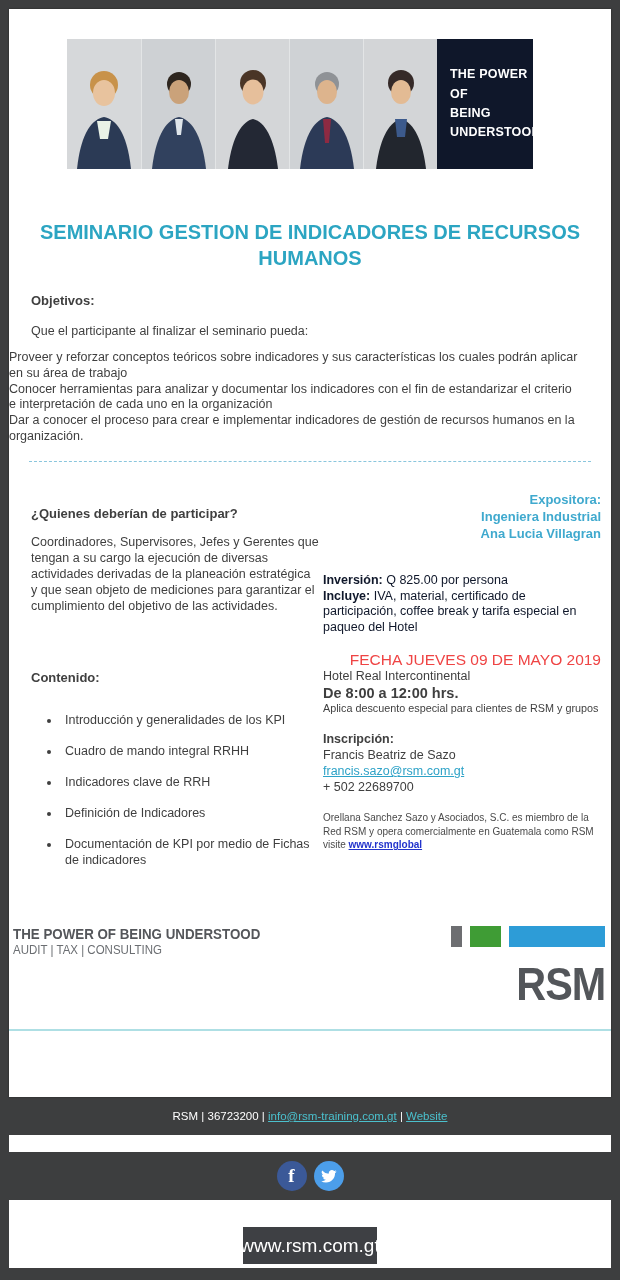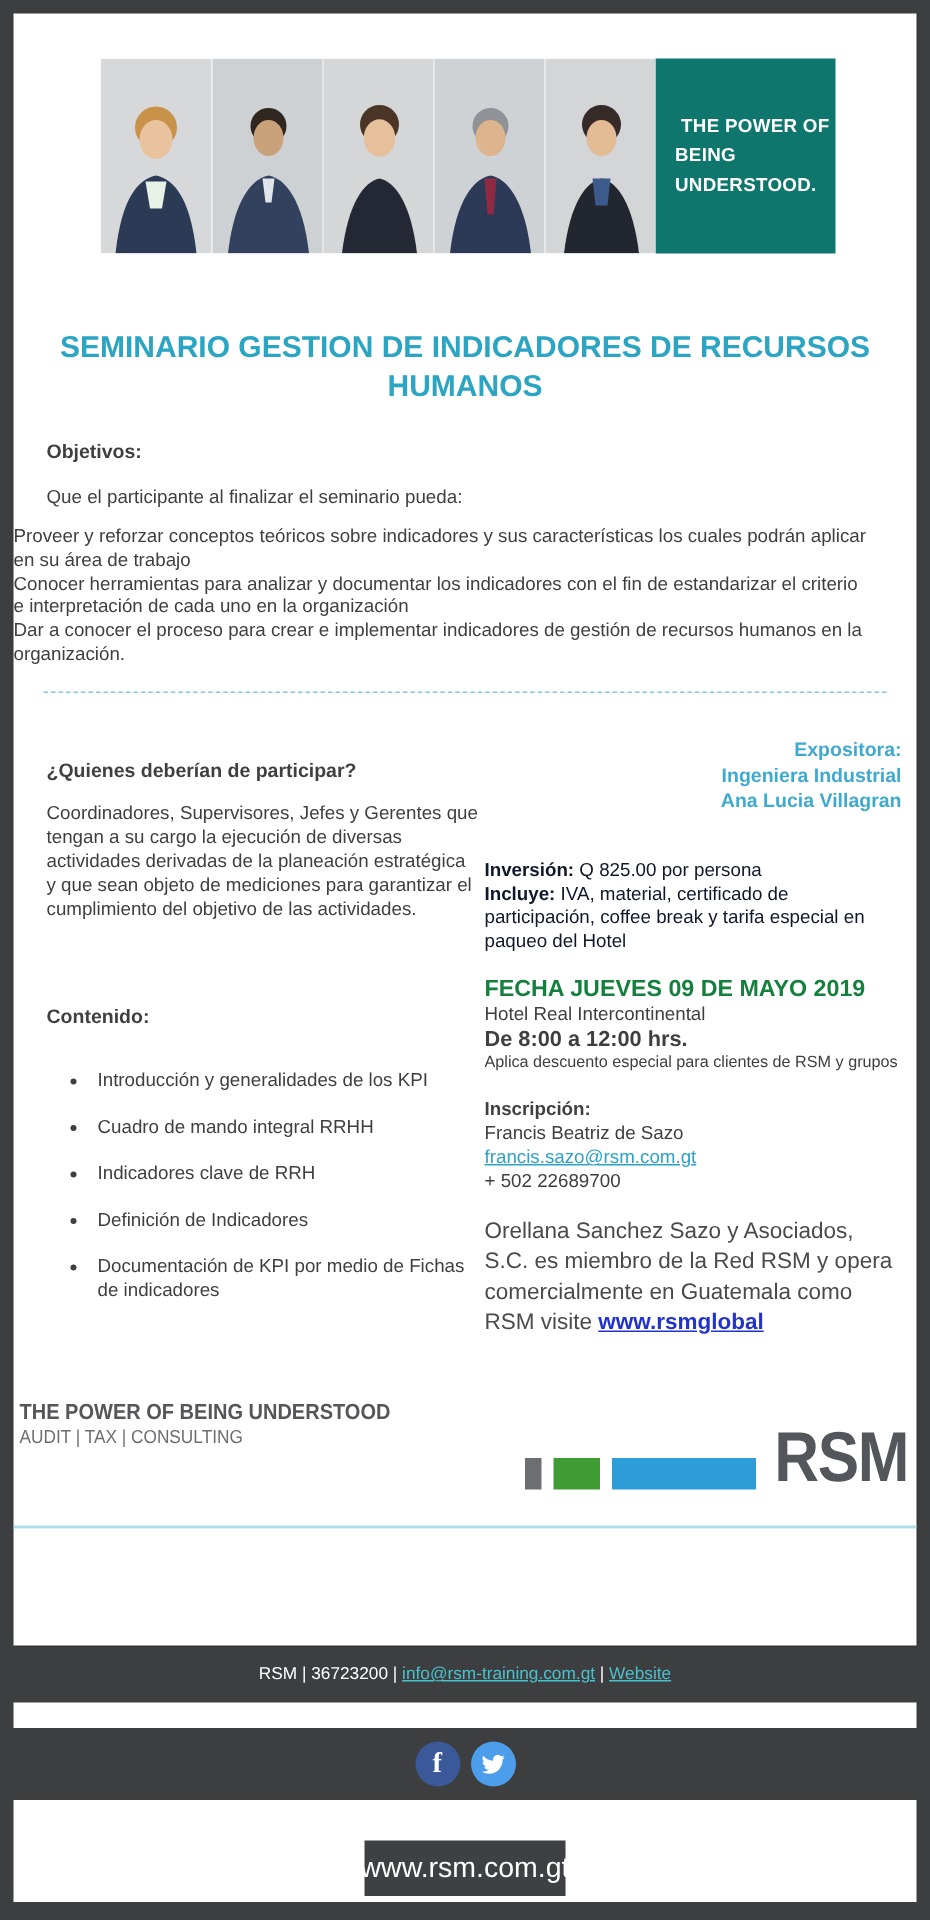--- a/index.html
+++ b/index.html
@@ -8,21 +8,21 @@
   .page { width:620px; height:1280px; background:#3D3E3F; }
 
   
   .card { margin:9px 9px 0; height:1088px; background:#ffffff; overflow:hidden; box-shadow:0 0 2px rgba(0,0,0,.4); }
 
   
   .photo-wrap { margin:30px 0 0 58px; width:490px; height:130px; display:flex; }
   .person { width:74px; height:130px; position:relative; border-left:1px solid #e3e5e6; overflow:hidden; }
   .person:first-child { border-left:none; }
   .person svg { display:block; width:74px; height:130px; }
-  .tagline-box { width:120px; height:130px; background:#0f766e; display:flex; flex-direction:column; justify-content:center; padding-left:13px;align-items:center; }
+  .tagline-box { width:96px; height:130px; background:#0f172a; display:flex; flex-direction:column; justify-content:center; padding-left:13px; }
   .tagline-box div { color:#fff; font-size:12.5px; font-weight:bold; line-height:1.55; letter-spacing:.2px; }
 
   
   h1.title { margin:50px 28px 0; text-align:center; color:#2CA5C2; font-size:20px; line-height:1.32; font-weight:bold; }
   .h-bold { font-size:13px; font-weight:bold; color:#3F3F3F; }
   .objetivos { margin:21px 22px 0; }
   .intro { margin:16px 22px 0; font-size:12.5px; color:#3F3F3F; }
   ol.objective-list { margin:12px 30px 0 0; }
   ol.objective-list li { font-size:12.5px; color:#3F3F3F; line-height:1.27; }
   hr.dashed { margin:16px 20px 0; border:none; border-top:1px dashed #8AC6DD; }
@@ -31,34 +31,34 @@
   .columns { margin:30px 0 0 22px; display:grid; grid-template-columns:292px auto; }
   .col-left .participants-heading { padding-top:14px; }
   .col-left .participants-body { margin-top:14px; font-size:12.5px; color:#3F3F3F; line-height:1.27; width:288px; }
   .col-left .contenido-heading { margin-top:56px; }
   ul.content-list { margin:28px 0 0 0; padding-left:30px; }
   ul.content-list li { font-size:12.5px; color:#3F3F3F; line-height:1.27; margin-bottom:15px; padding-left:4px; }
 
   .col-right { width:278px; }
   .expositora { text-align:right; color:#3FA9CE; font-size:13px; font-weight:bold; line-height:1.3; }
   .investment { margin-top:30px; font-size:12.5px; color:#0f172a; line-height:1.27; }
-  .fecha { margin-top:15px; font-size:15.5px; font-weight:bold; color:#15803d; }
+  .fecha { margin-top:15px; font-size:15.5px; font-weight:normal; color:#ef4444;text-align:right; }
   .venue { font-size:12.5px; color:#3F3F3F; }
   .time { margin-top:2px; font-size:14.5px; font-weight:bold; color:#3F3F3F; }
   .discount { margin-top:1px; font-size:10.8px; color:#3F3F3F; }
   .registration { margin-top:17px; font-size:12.5px; color:#3F3F3F; line-height:1.28; }
   .registration a { color:#2DA2C7; }
-  .legal { margin-top:16px; font-size:15px; color:#4A4A4A; line-height:1.35; width:274px; }
+  .legal { margin-top:16px; font-size:10px; color:#4A4A4A; line-height:1.35; width:274px; }
   .legal a { color:#2233CC; font-weight:bold; }
 
   
   .brand-footer { margin:42px 4px 0; display:flex; justify-content:space-between; align-items:flex-start; }
   .power-line { font-size:14.5px; font-weight:bold; color:#54565A; transform:scaleX(.92); transform-origin:left; white-space:nowrap; }
   .services-line { font-size:12.5px; color:#6B6E72; transform:scaleX(.92); transform-origin:left; white-space:nowrap; margin-top:1px; }
-  .logo-wrap { display:flex; flex-direction:row; align-items:flex-end; margin-right:2px; }
+  .logo-wrap { display:flex; flex-direction:column; align-items:flex-end; margin-right:2px; }
   .logo-blocks { display:flex; gap:8px; align-items:center; }
   .blk-gray { width:11px; height:21px; background:#6D6E71; }
   .blk-green { width:31px; height:21px; background:#3F9C35; }
   .blk-blue { width:96px; height:21px; background:#2D9CD7; }
   .logo-text { margin-top:16px; font-size:47px; font-weight:bold; color:#53565A; line-height:.9; transform:scaleX(.88); transform-origin:right; letter-spacing:-1px; }
   hr.teal { margin:24px 0 0; border:none; border-top:2px solid #AEDFE4; }
 
   
   .contact-bar { height:38px; line-height:38px; text-align:center; color:#fff; font-size:11.5px; }
   .contact-bar a { color:#4BC0CD; }

